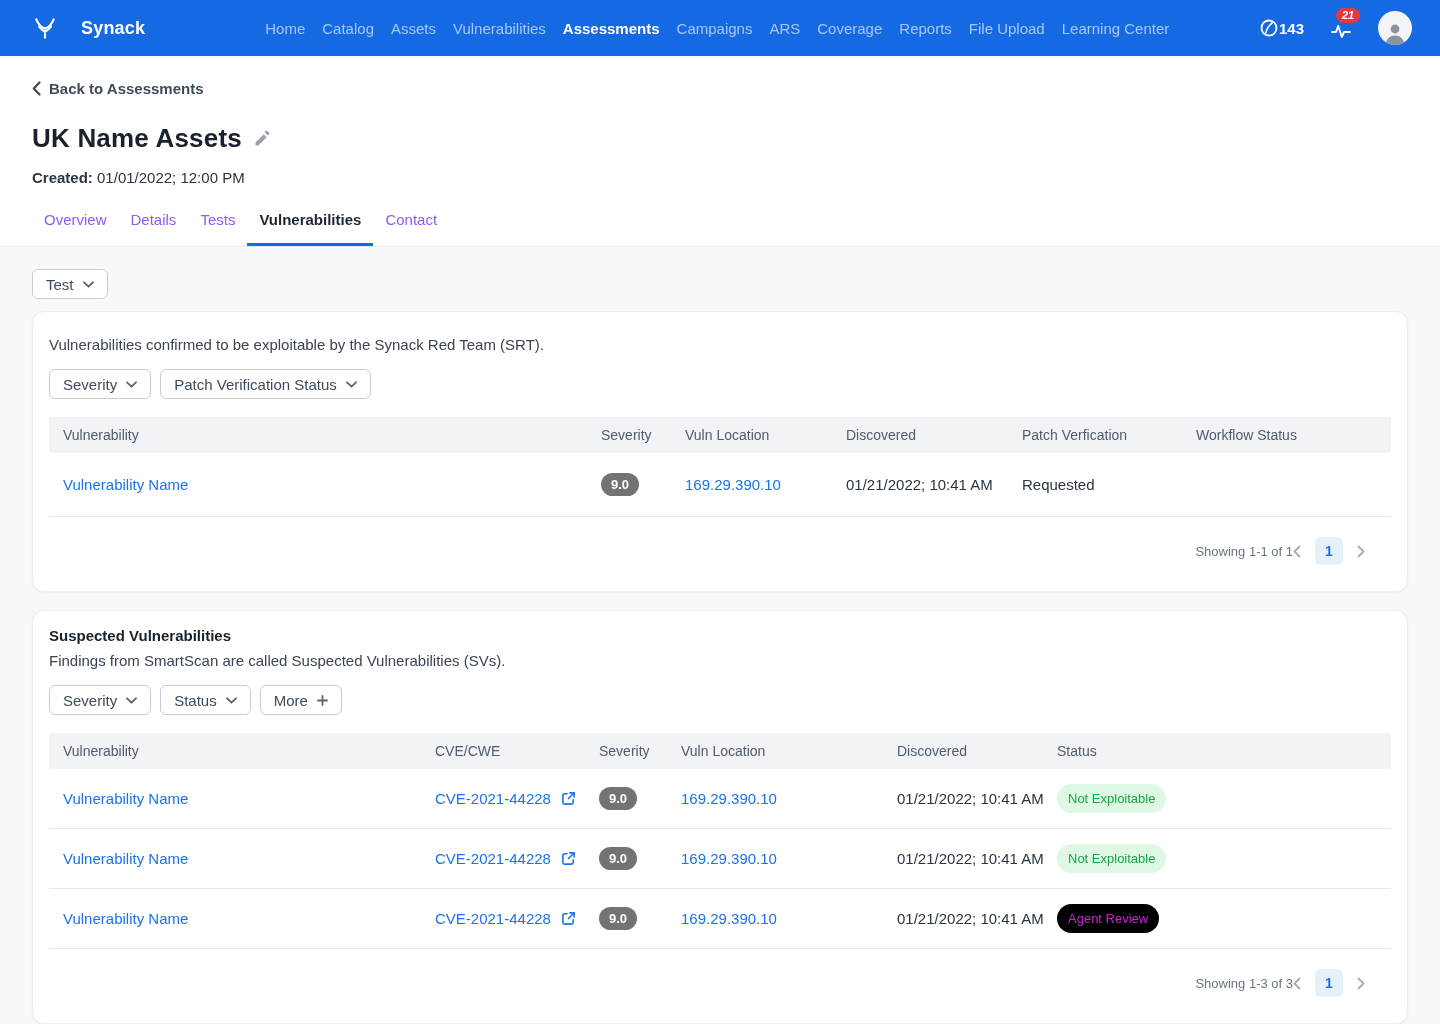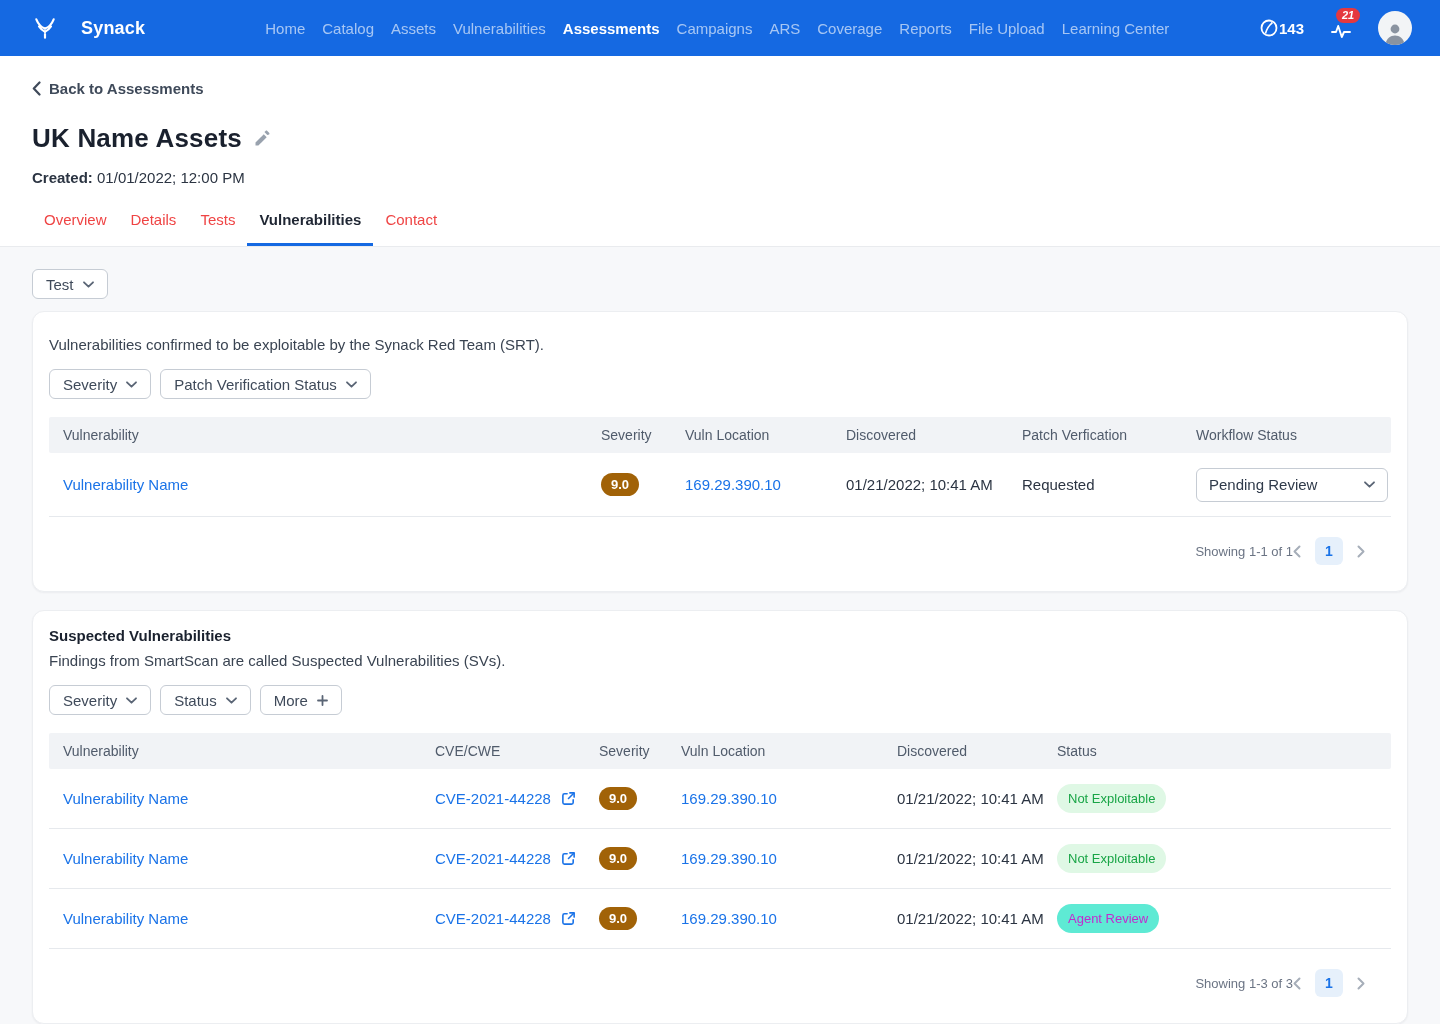--- a/index.html
+++ b/index.html
@@ -34,21 +34,21 @@
 
   
   .page-head { background:#fff; padding:24px 32px 0; border-bottom:1px solid #E9EBEE; }
   .back-link { display:inline-flex; align-items:center; gap:8px; color:#3F4A5A; font-size:15px; font-weight:600; cursor:pointer; }
   .title-row { display:flex; align-items:center; gap:12px; margin-top:23px; }
   .page-title { font-size:26px; font-weight:700; color:#1A212E; letter-spacing:.2px; }
   .created { margin-top:15px; font-size:15px; color:#2B3442; }
   .created b { font-weight:700; }
   .tabs { display:flex; margin-top:25px; }
   .tab {
-    padding:0 12px 15px; font-size:15px; color:#ef4444; cursor:pointer;
+    padding:0 12px 15px; font-size:15px; color:#8b5cf6; cursor:pointer;
     border-bottom:3px solid transparent; white-space:nowrap;
   }
   .tab.active { color:#1F2633; font-weight:700; border-bottom-color:#1569E2; }
 
   
   .content { padding:22px 32px 0; }
   .btn {
     display:inline-flex; align-items:center; gap:9px; background:#fff;
     border:1px solid #C6CCD4; border-radius:6px; padding:0 13px; height:30px;
     font-size:15px; color:#3F4A5A; cursor:pointer; font-weight:500;
@@ -71,26 +71,26 @@
   .th { font-size:14px; color:#505B6B; font-weight:500; }
   .cell-pad { padding-left:14px; }
   .tbody .trow { border-bottom:1px solid #E6E9ED; }
   .t1.data-row { height:64px; }
   .t2.data-row { height:60px; }
   .cell { font-size:15px; color:#2B3442; }
   a.link, .link { color:#1A73E8; text-decoration:none; font-size:15px; cursor:pointer; }
   .cve-cell { display:flex; align-items:center; gap:10px; }
 
   .sev-pill {
-    display:inline-block; background:#a16207; color:#fff; font-size:13px;
+    display:inline-block; background:#737373; color:#fff; font-size:13px;
     font-weight:700; border-radius:999px; padding:5px 10px; line-height:1;
   }
   .badge { display:inline-block; font-size:13px; font-weight:400; border-radius:999px; padding:8px 11px; line-height:1; }
   .badge.green { background:#DFF8E5; color:#18A546; }
-  .badge.pink  { background:#5eead4; color:#C22ACF; }
+  .badge.pink  { background:#000000; color:#C22ACF; }
 
   .select {
     width:192px; height:34px; background:#fff; border:1px solid #C6CCD4; border-radius:6px;
     display:flex; align-items:center; justify-content:space-between; padding:0 12px;
     font-size:15px; color:#2F3A4A; cursor:pointer;
   }
 
   .card-foot { display:flex; align-items:center; justify-content:flex-end; padding:20px 0 10px; }
   .showing { font-size:13px; color:#6B7484; }
   .pager { display:flex; align-items:center; gap:14px; padding-right:26px; }
@@ -234,30 +234,20 @@
         <div class="th">Workflow Status</div>
       </div>
     </div>
     <div class="tbody">
       <div class="trow t1 data-row">
         <div class="cell cell-pad"><a class="link">Vulnerability Name</a></div>
         <div class="cell"><span class="sev-pill">9.0</span></div>
         <div class="cell"><a class="link">169.29.390.10</a></div>
         <div class="cell">01/21/2022; 10:41 AM</div>
         <div class="cell">Requested</div>
-        <div class="cell">
-          <div class="select">
-            <span>Pending Review</span>
-            <span>
-              <svg width="11" height="7" viewBox="0 0 11 7" fill="none" stroke="#5A6575" stroke-width="1.8" stroke-linecap="round" stroke-linejoin="round">
-                  <path d="M1 1.3 L5.5 5.7 L10 1.3"></path>
-                </svg>
-            </span>
-          </div>
-        </div>
       </div>
     </div>
 
     <div class="card-foot">
       <span class="showing">Showing 1-1 of 1</span>
       <div class="pager">
         <span class="pg-arrow">
           <svg width="8" height="13" viewBox="0 0 8 13" fill="none" stroke="#A6AEB9" stroke-width="2" stroke-linecap="round" stroke-linejoin="round">
               <path d="M6.5 1.5 L1.5 6.5 L6.5 11.5"></path>
             </svg>

